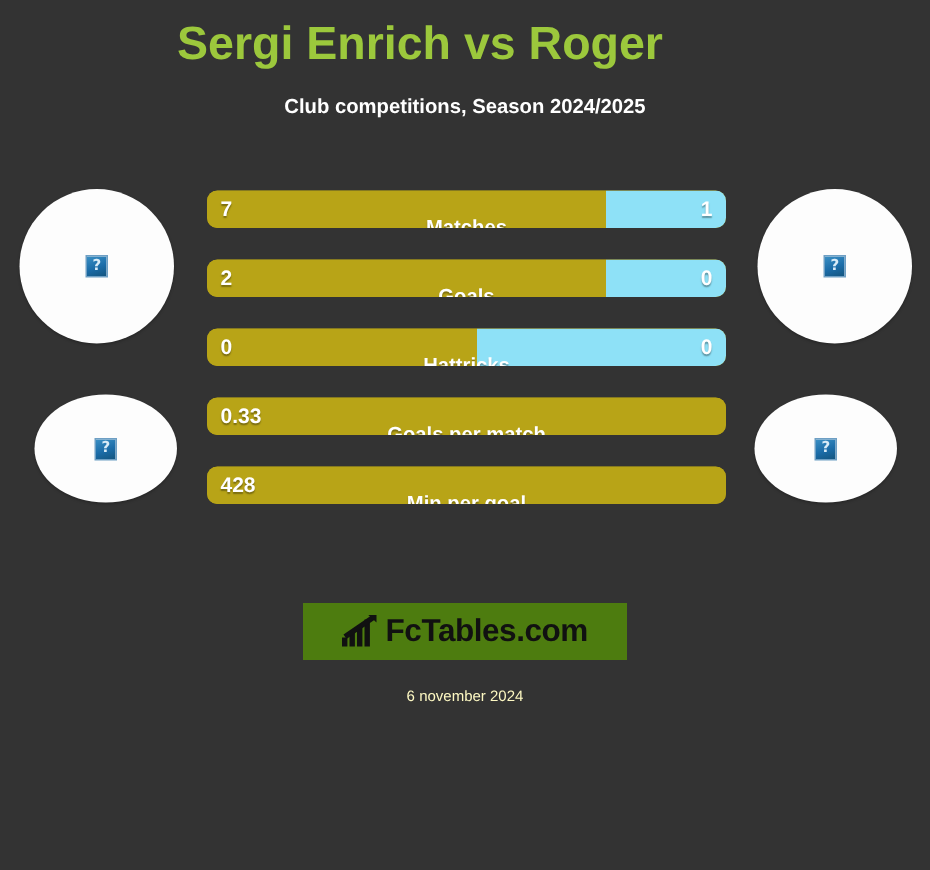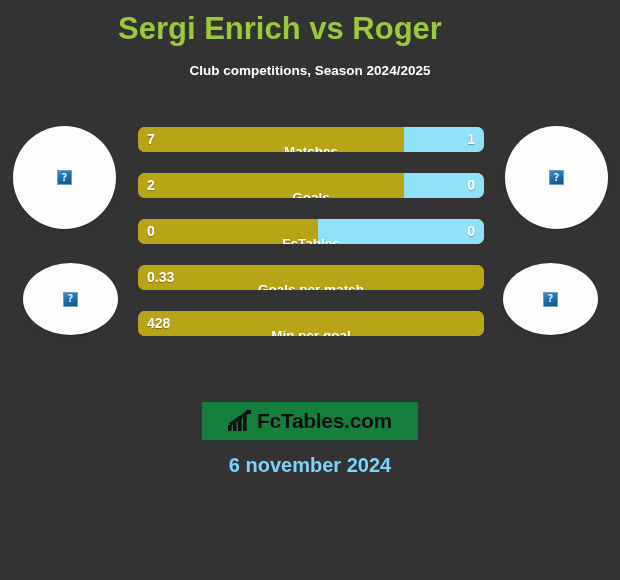--- a/index.html
+++ b/index.html
@@ -137,21 +137,21 @@
     text-shadow: 0 1px 1px rgba(0,0,0,0.35);
   }
 
   
   .logo-box {
     position: absolute;
     left: 202px;
     top: 402px;
     width: 216px;
     height: 38px;
-    background: #15803d;
+    background: #4d7c0f;
     display: flex;
     align-items: center;
     justify-content: center;
   }
   .logo-inner {
     display: flex;
     align-items: center;
     gap: 5px;
   }
   .logo-text {
@@ -161,23 +161,23 @@
     letter-spacing: -0.3px;
     line-height: 22px;
     white-space: nowrap;
   }
   .footer-date {
     position: absolute;
     top: 456px;
     left: 0;
     width: 620px;
     text-align: center;
-    color: #7dd3fc;
-    font-size: 20px;
-    font-weight: bold;
+    color: #fef9c3;
+    font-size: 10px;
+    font-weight: normal;
     line-height: 18px;
     white-space: nowrap;
   }
 </style>
 </head>
 <body>
 
 <div class="title">Sergi Enrich vs Roger</div>
 <div class="subtitle">Club competitions, Season 2024/2025</div>
 
@@ -214,21 +214,21 @@
       <div class="bar-fill-left" style="width: 77%; background: rgb(184, 164, 23);"></div>
       <div class="bar-fill-right" style="width: 23%; background: rgb(142, 225, 247);"></div>
       <div class="bar-val-left">2</div>
       <div class="bar-label">Goals</div>
       <div class="bar-val-right">0</div>
     </div>
     <div class="bar-row">
       <div class="bar-fill-left" style="width: 52%; background: rgb(184, 164, 23);"></div>
       <div class="bar-fill-right" style="width: 48%; background: rgb(142, 225, 247);"></div>
       <div class="bar-val-left">0</div>
-      <div class="bar-label">FcTables</div>
+      <div class="bar-label">Hattricks</div>
       <div class="bar-val-right">0</div>
     </div>
     <div class="bar-row">
       <div class="bar-fill-left" style="width: 100%; background: rgb(184, 164, 23);"></div>
       <div class="bar-val-left">0.33</div>
       <div class="bar-label">Goals per match</div>
     </div>
     <div class="bar-row">
       <div class="bar-fill-left" style="width: 100%; background: rgb(184, 164, 23);"></div>
       <div class="bar-val-left">428</div>

